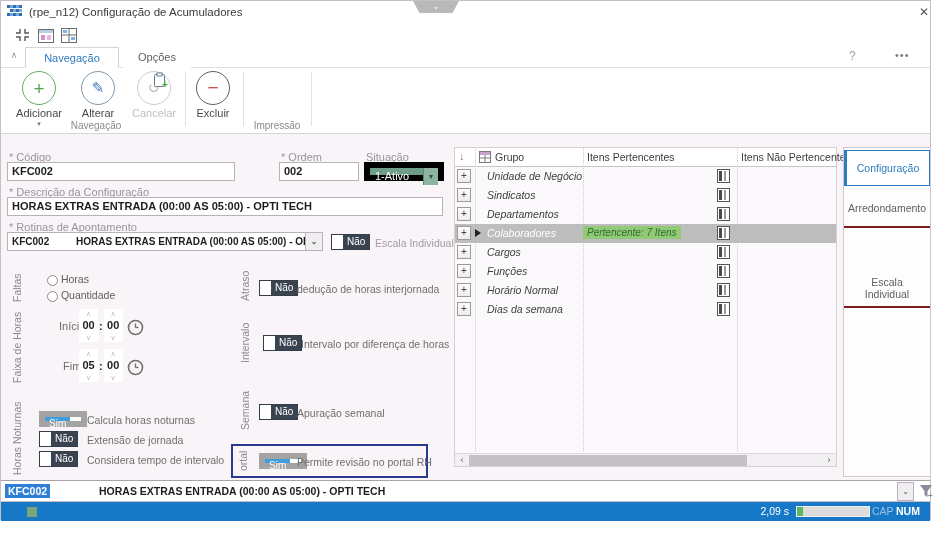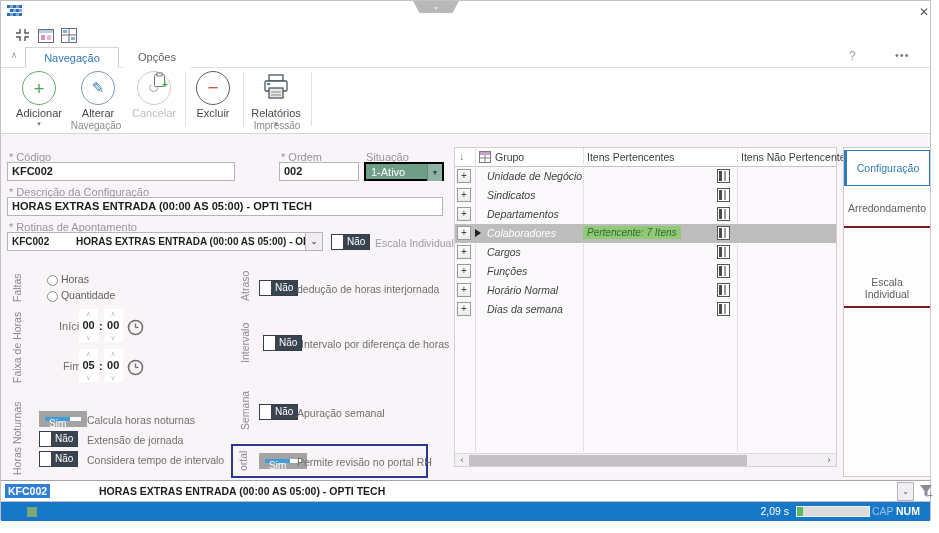--- a/index.html
+++ b/index.html
@@ -31,21 +31,21 @@
   .rlabel { font-size:11px; color:#4a4a4a; margin-top:2px; }
   .rcaret { font-size:7px; color:#777; margin-top:1px; }
   .rsep { position:absolute; top:4px; width:1px; height:54px; background:#e4dfe4; }
   .rgroup { position:absolute; top:52px; font-size:10px; color:#8a8a8a; text-align:center; }
 
   
   .content { position:absolute; left:0; top:133px; width:100%; height:346px; background:#f8f4f7; }
   .flabel { position:absolute; font-size:11px; color:#9a939a; white-space:nowrap; }
   .finput { position:absolute; height:19px; background:#fff; border:1px solid #b9b1b9; font-size:11px; font-weight:bold; color:#1d1d1d; padding:0 4px; line-height:17px; white-space:nowrap; overflow:hidden; }
   .vlabel { position:absolute; writing-mode:vertical-rl; transform:rotate(180deg); font-size:10.5px; color:#8f8a8f; display:flex; align-items:center; justify-content:center; white-space:nowrap; }
-  .gselect { position:absolute; height:19px; background:#6f9e88; border:2px solid #000000; color:#fff; font-size:11px; line-height:17px; padding-left:5px; }
+  .gselect { position:absolute; height:19px; background:#6f9e88; border:6px solid #000000; color:#fff; font-size:11px; line-height:17px; padding-left:5px; }
   .gselect .dd { position:absolute; right:0; top:0; width:15px; height:17px; background:#8fb3a2; border-left:1px solid #5d8a74; color:#2f4f3f; font-size:7px; text-align:center; line-height:17px; }
   .combo-dd { position:absolute; right:0; top:0; width:17px; height:100%; background:#f0eef0; border-left:1px solid #b9b1b9; color:#555; font-size:8px; text-align:center; line-height:18px; }
 
   
   .toggle { position:absolute; display:inline-flex; height:16px; font-size:10px; line-height:14px; cursor:pointer; }
   .toggle .box { padding:0 4px; color:#fff; }
   .toggle .knob { width:11px; background:#fff; }
   .toggle.no { border:1px solid #343e48; }
   .toggle.no .box { background:#3a4450; }
   .toggle.yes { border:6px solid #a3a3a3; }
@@ -124,20 +124,21 @@
           <g fill="#79a8d6">
             <rect x="3" y="0" width="3" height="3"></rect>
             <rect x="9" y="0" width="3" height="3"></rect>
             <rect x="6" y="4" width="3" height="3"></rect>
             <rect x="12" y="4" width="3" height="3"></rect>
             <rect x="3" y="8" width="3" height="3"></rect>
             <rect x="9" y="8" width="3" height="3"></rect>
           </g>
         </svg>
     </span>
+    <span class="title-text">(rpe_n12) Configuração de Acumuladores</span>
     <div class="pulltab">⌄</div>
     <div class="close-x">✕</div>
   </div>
 
   <span class="qicon" style="left:14px">
     <svg width="15" height="14">
         <g stroke="#555" stroke-width="1.4" fill="none">
           <path d="M1 5 L5 5 L5 1"></path>
           <path d="M10 1 L10 5 L14 5"></path>
           <path d="M14 9 L10 9 L10 13"></path>
@@ -199,34 +200,20 @@
           <text x="9" y="16" font-size="10" font-weight="bold" fill="#3fae3f">+</text>
         </svg>
     </span>
     <div class="rbtn" style="left:186px;width:52px">
       <div class="circle" style="border:1.5px solid #55616d">
           <span style="color:#d05050;font-size:19px;line-height:16px">−</span>
         </div>
       <div class="rlabel">Excluir</div>
     </div>
     <div class="rsep" style="left:242px"></div>
-    <div class="rbtn" style="left:246px;width:58px">
-      <div style="height:37px;display:flex;align-items:center;justify-content:center">
-        <svg width="28" height="26">
-            <rect x="7" y="1" width="14" height="6" fill="#fff" stroke="#4a5560" stroke-width="1.3"></rect>
-            <rect x="3" y="7" width="22" height="10" rx="1" fill="#fff" stroke="#4a5560" stroke-width="1.3"></rect>
-            <rect x="5" y="9" width="3" height="2" fill="#3e7cb8"></rect>
-            <rect x="7" y="14" width="14" height="10" fill="#e8e8e8" stroke="#4a5560" stroke-width="1.3"></rect>
-            <line x1="9" y1="18" x2="19" y2="18" stroke="#8a8a8a"></line>
-            <line x1="9" y1="21" x2="19" y2="21" stroke="#8a8a8a"></line>
-          </svg>
-      </div>
-      <div class="rlabel">Relatórios</div>
-      <div class="rcaret">▾</div>
-    </div>
     <div class="rsep" style="left:310px"></div>
     <div class="rgroup" style="left:20px;width:150px">Navegação</div>
     <div class="rgroup" style="left:248px;width:56px">Impressão</div>
   </div>
 
   <div class="content">
 
     <span class="flabel" style="left:8px;top:17px">* Código</span>
     <div class="finput" style="left:6px;top:28px;width:228px">KFC002</div>
     <span class="flabel" style="left:280px;top:17px">* Ordem</span>

